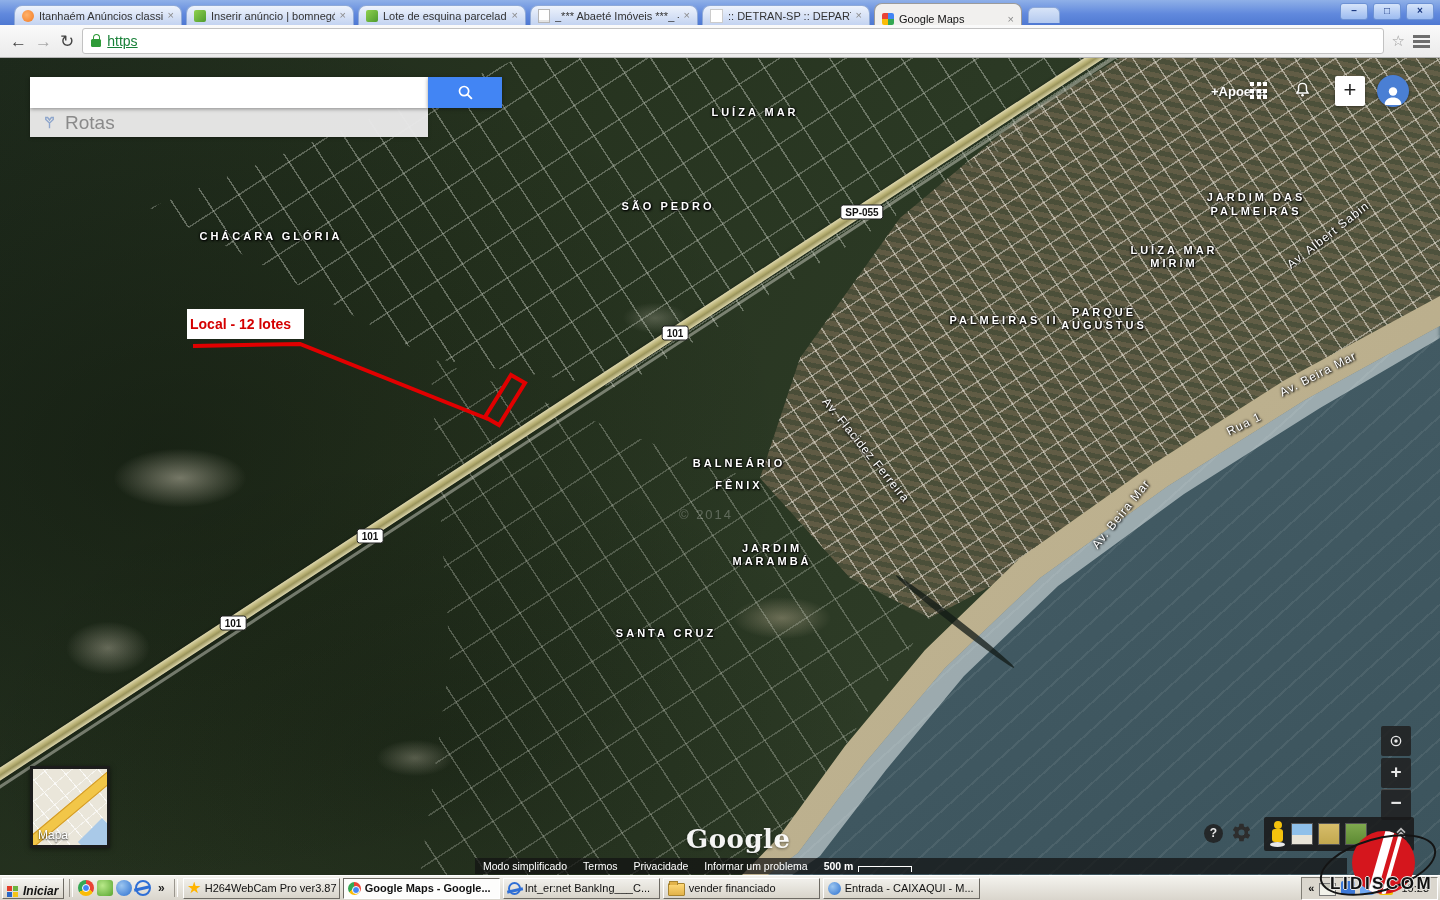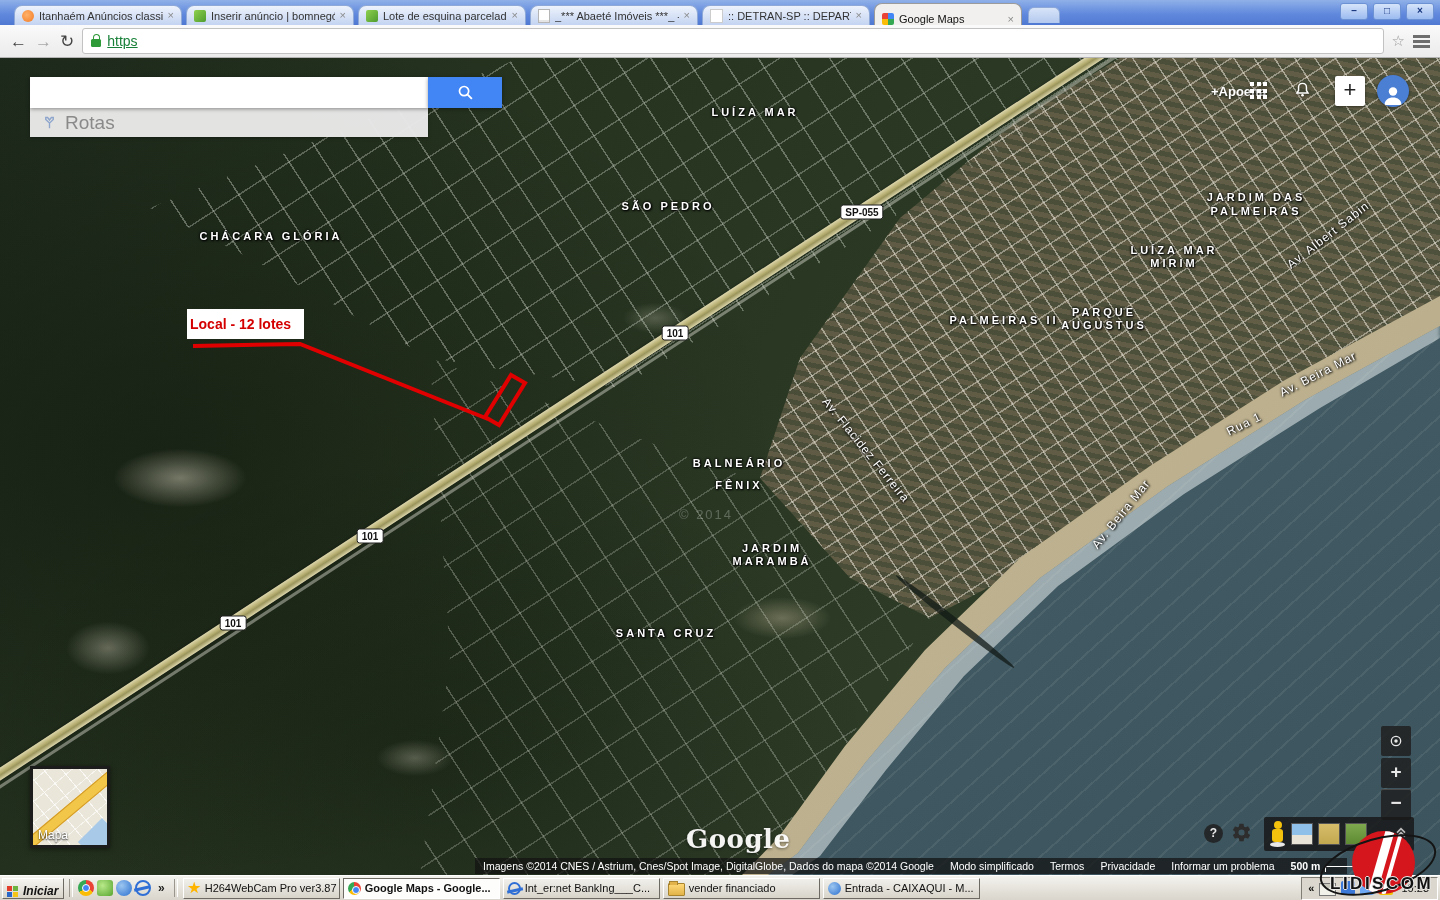--- a/index.html
+++ b/index.html
@@ -339,21 +339,20 @@
     </div>
     <div class="pluscard">+</div>
     <div class="avatar">
       <svg width="26" height="24" viewBox="0 0 24 24">
           <circle cx="12" cy="8.5" r="4.2" fill="#fff"></circle>
           <path d="M3.5 22c0-4.8 3.9-7.4 8.5-7.4s8.5 2.6 8.5 7.4z" fill="#fff"></path>
         </svg>
     </div>
 
     <div class="attrib">
-      <span>Imagens ©2014 CNES / Astrium, Cnes/Spot Image, DigitalGlobe, Dados do mapa ©2014 Google</span>
       <span class="lnk">Modo simplificado</span>
       <span class="lnk">Termos</span>
       <span class="lnk">Privacidade</span>
       <span class="lnk">Informar um problema</span>
       <span class="scalewrap">
         <span>500 m</span>
         <span class="scalebar"></span>
       </span>
     </div>
 

